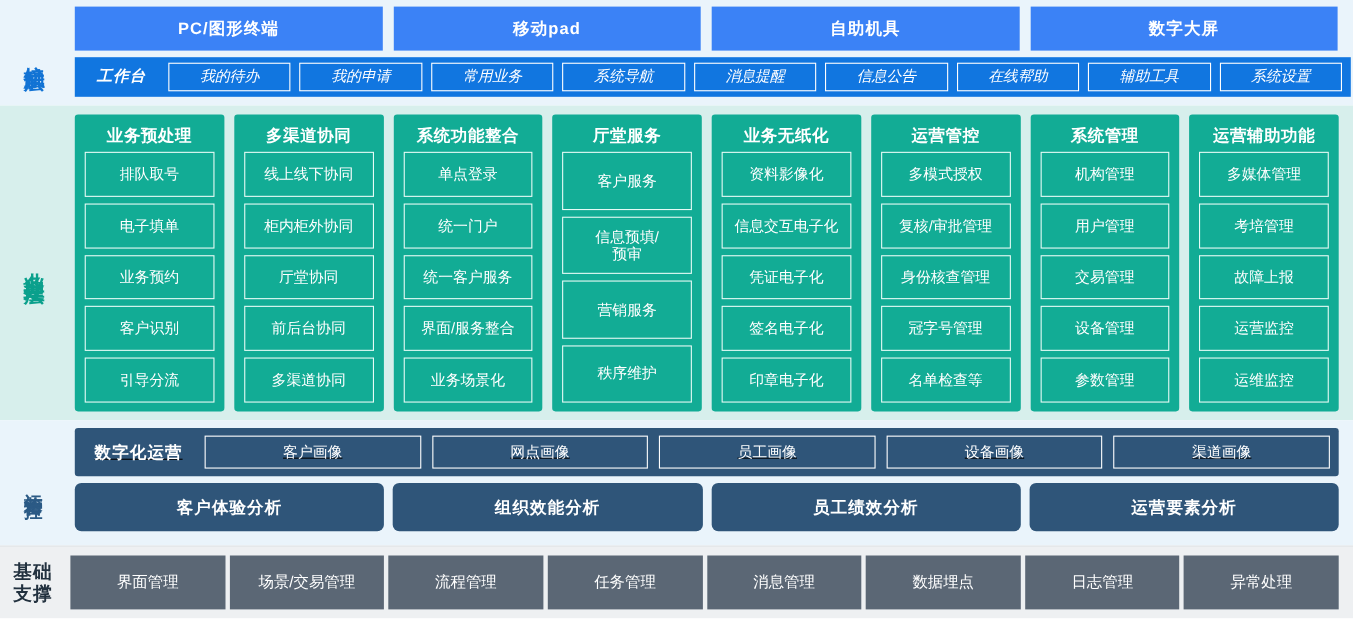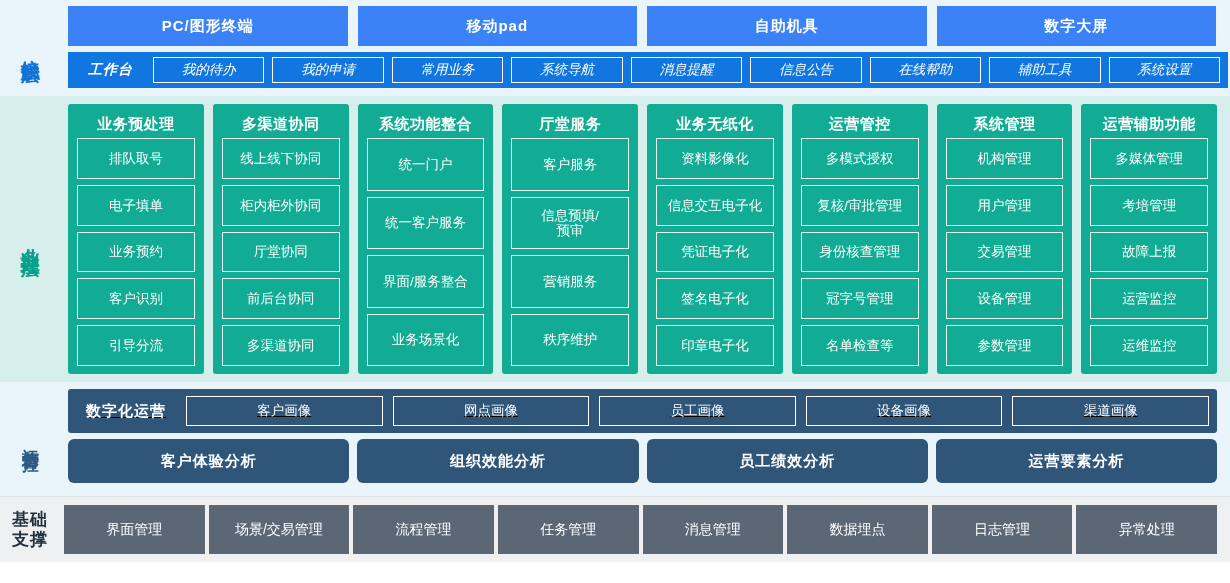--- a/index.html
+++ b/index.html
@@ -205,20 +205,21 @@
             <div class="col-item">柜内柜外协同</div>
             <div class="col-item">厅堂协同</div>
             <div class="col-item">前后台协同</div>
             <div class="col-item">多渠道协同</div>
           </div>
         </div>
 
         <div class="biz-col">
           <div class="col-title">系统功能整合</div>
           <div class="col-items">
+            <div class="col-item">单点登录</div>
             <div class="col-item">统一门户</div>
             <div class="col-item">统一客户服务</div>
             <div class="col-item">界面/服务整合</div>
             <div class="col-item">业务场景化</div>
           </div>
         </div>
 
         <div class="biz-col">
           <div class="col-title">厅堂服务</div>
           <div class="col-items">

